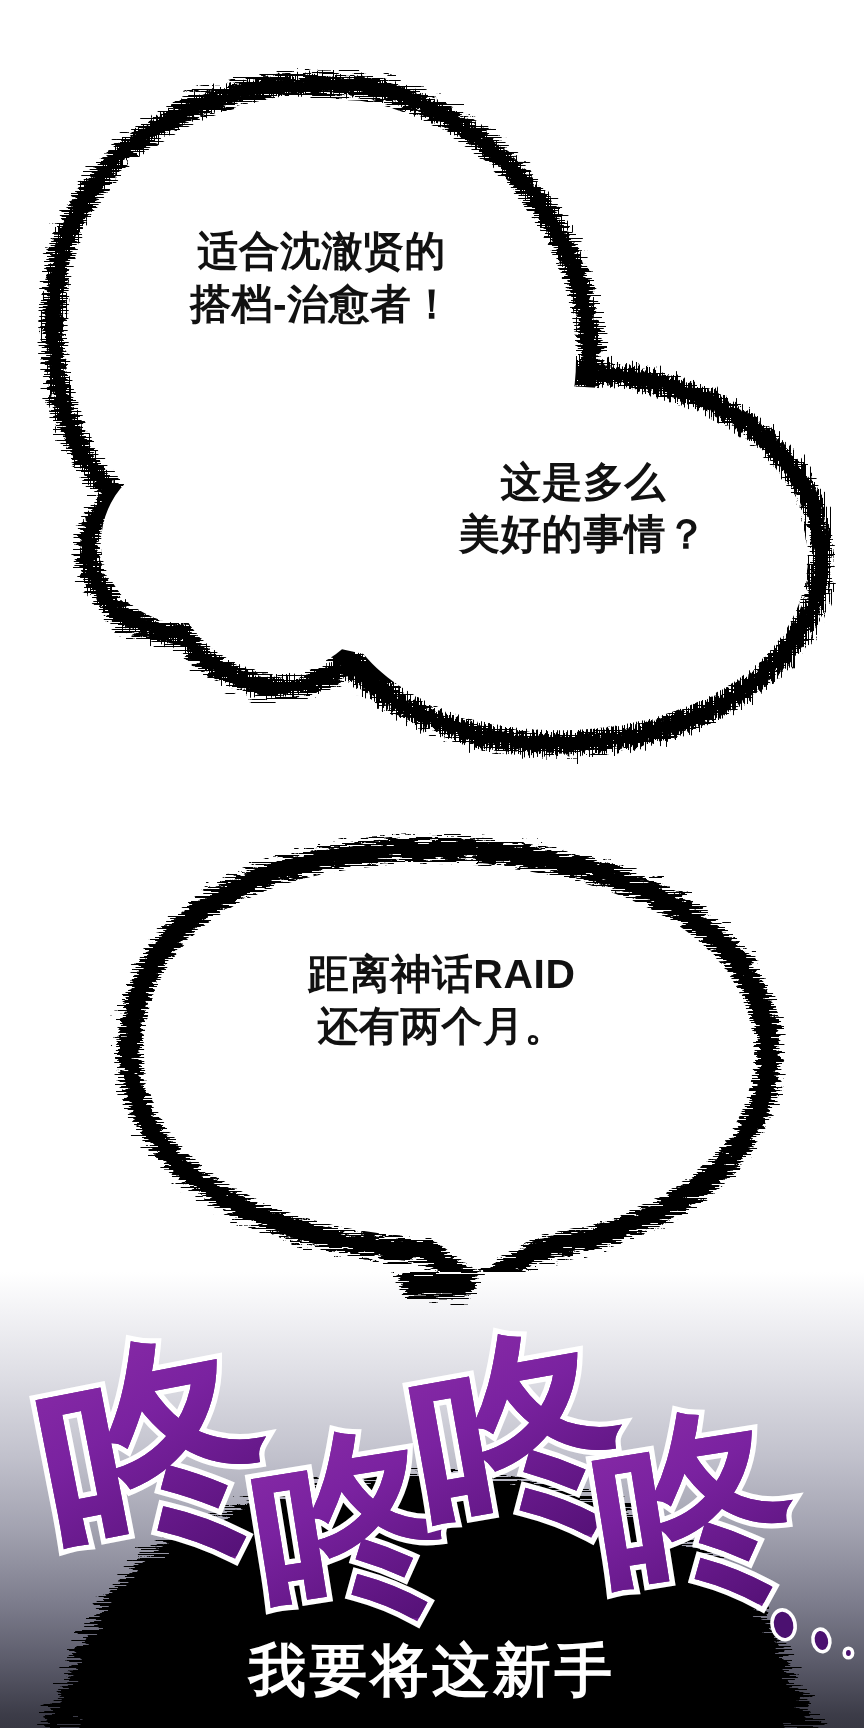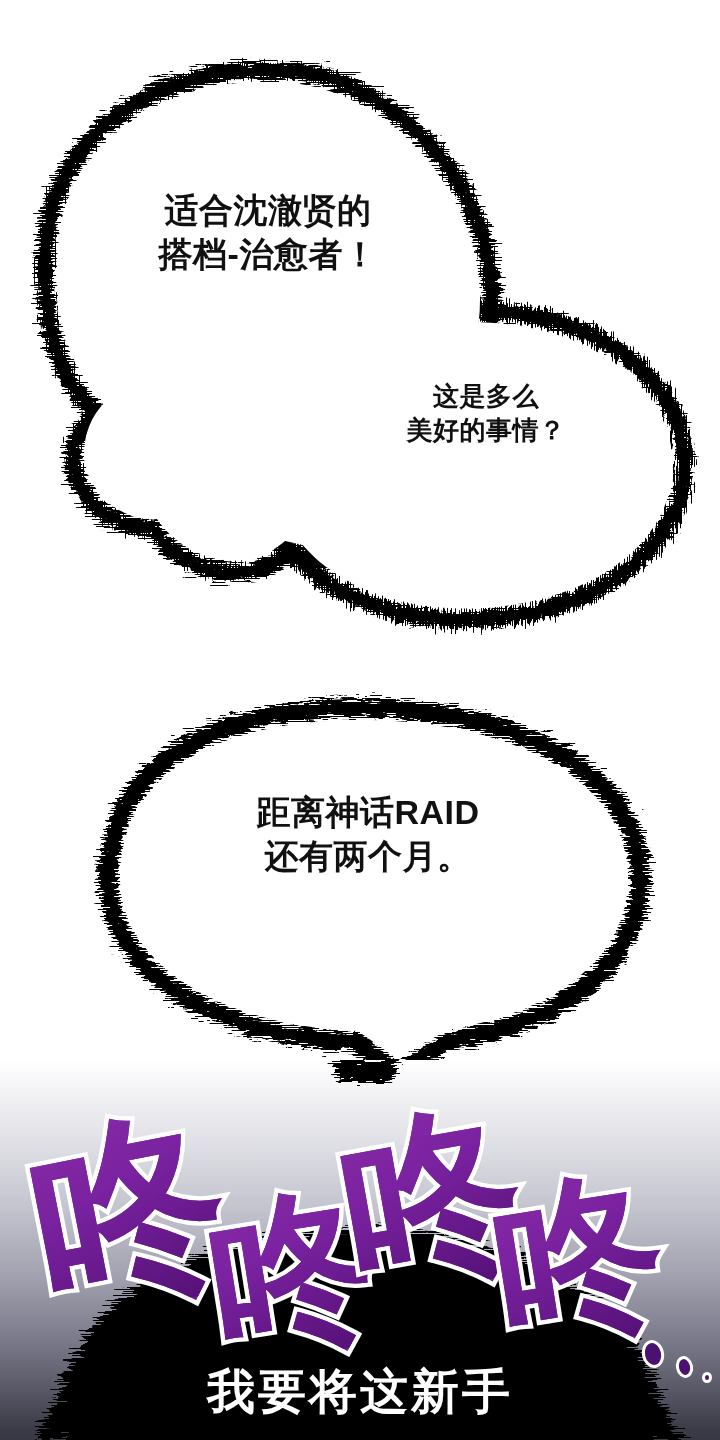--- a/index.html
+++ b/index.html
@@ -214,21 +214,21 @@
                  L 396 1058
                  L 358 1031
                  C 226 1027, 120 966, 120 878
                  C 120 780, 208 720, 360 720 Z"></path>
       </g>
     </svg>
 
     <div class="bubble-text nosel" style="left:118px;top:188px;width:300px;font-size:34px;">适合沈澈贤的
 搭档-治愈者！</div>
 
-    <div class="bubble-text nosel" style="left:348px;top:380px;width:276px;font-size:26px;">这是多么
+    <div class="bubble-text nosel" style="left:348px;top:380px;width:276px;font-size:34px;">这是多么
 美好的事情？</div>
 
     <div class="bubble-text nosel" style="left:218px;top:790px;width:300px;font-size:34px;">距离神话RAID
 还有两个月。</div>
   </div>
 
   <div id="lower-stage">
 
     <svg id="blob-layer" viewBox="0 0 720 380" preserveAspectRatio="none" aria-hidden="true">
       <defs>

